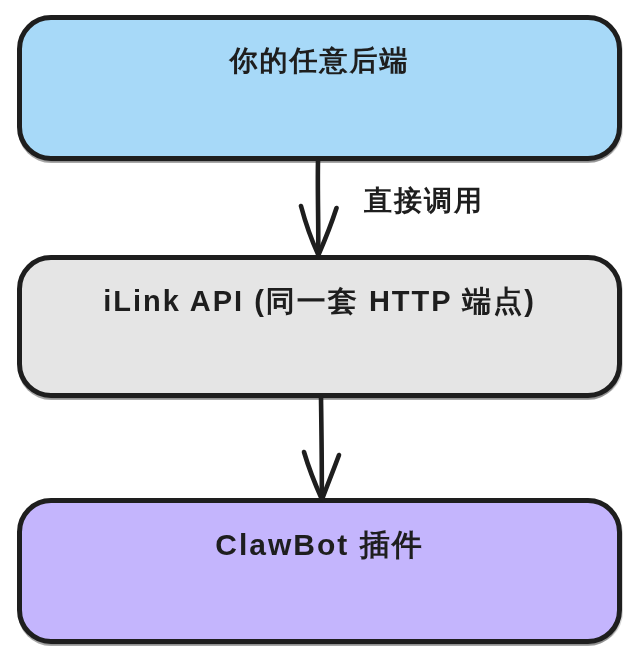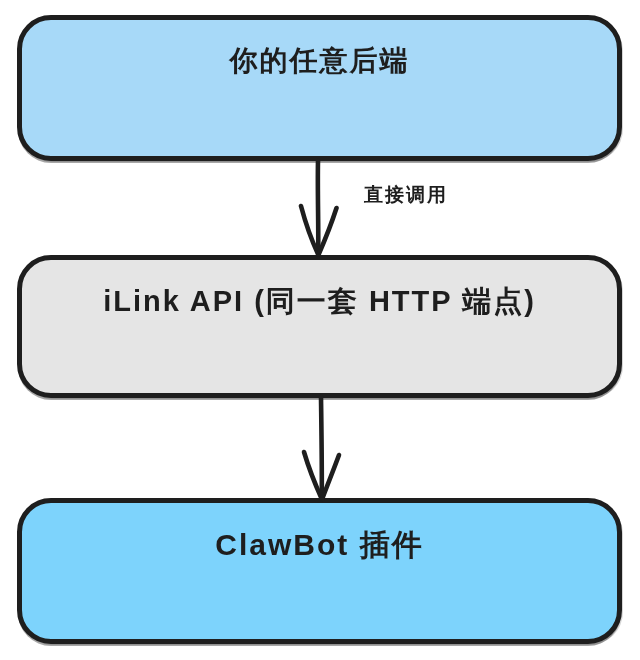--- a/index.html
+++ b/index.html
@@ -50,41 +50,41 @@
     fill: none;
     stroke: #1e1e1e;
     stroke-width: 4.6;
     stroke-linecap: round;
     stroke-linejoin: round;
   }
   .edge-label {
     position: absolute;
     left: 364px;
     top: 182px;
-    font-size: 19px;
+    font-size: 28px;
     font-weight: 600;
     letter-spacing: 2px;
     color: #1e1e1e;
     white-space: nowrap;
   }
 </style>
 </head>
 <body>
 
 <div class="canvas">
 
   <div class="node node-backend" style="background: rgb(167, 217, 248);">
     <span class="node-label">你的任意后端</span>
   </div>
 
   <div class="node node-api" style="background: #e5e5e5;">
     <span class="node-label">iLink API (同一套 HTTP 端点)</span>
   </div>
 
-  <div class="node node-plugin" style="background: #7dd3fc;">
+  <div class="node node-plugin" style="background: #c4b5fd;">
     <span class="node-label">ClawBot 插件</span>
   </div>
 
   <svg class="arrows" width="640" height="660" viewBox="0 0 640 660">
     <g>
       <path d="M318 161 C317.4 191, 318.6 224, 318.2 251"></path>
       <path d="M301 206 C305.5 223, 311.5 240, 318.2 254.5"></path>
       <path d="M336.5 208 C331 225, 324.5 241, 318.6 254.5"></path>
     </g>
     <g>

